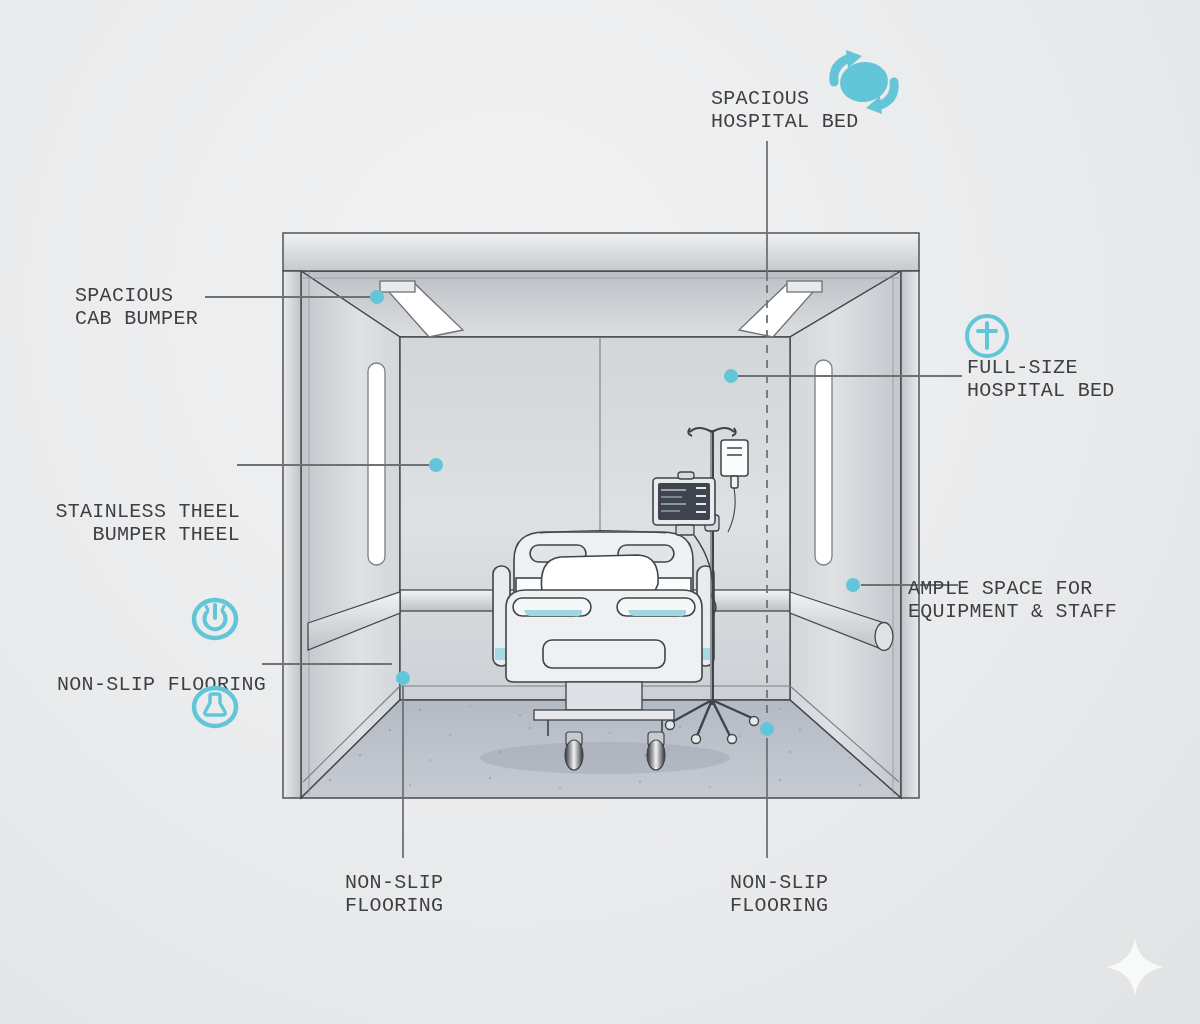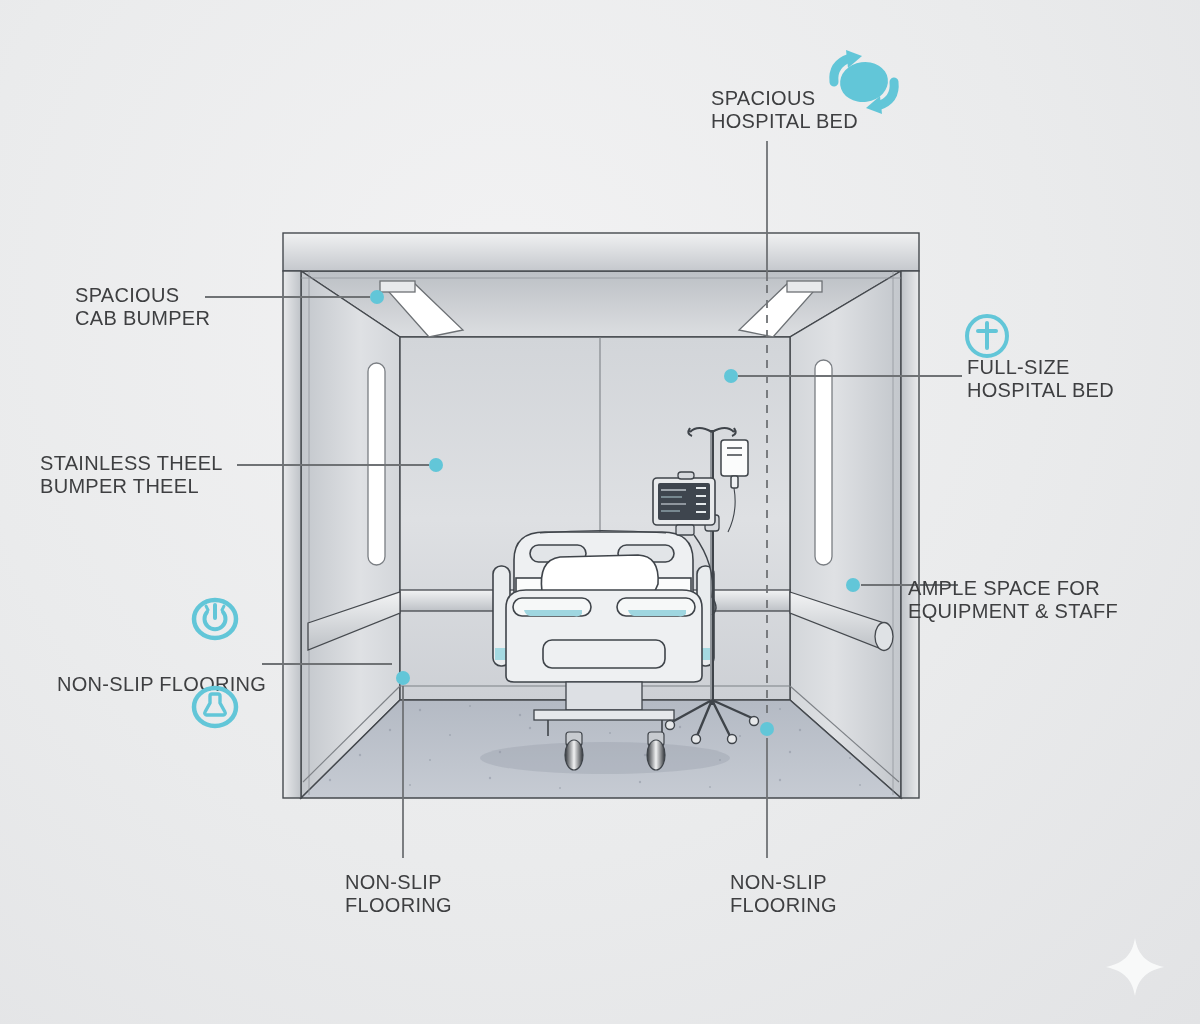--- a/index.html
+++ b/index.html
@@ -1,28 +1,28 @@
 <!DOCTYPE html>
 <html style="--accent: #62c6d8; --text: #3e3f41;"><head>
 <meta charset="utf-8">
 <style>
   html,body{margin:0;padding:0;}
   body{
     width:1200px;height:1024px;overflow:hidden;
     font-family:"Liberation Sans", sans-serif;
     background:radial-gradient(ellipse at 42% 30%, #f2f2f3 0%, #eaebec 55%, #e2e3e5 100%);
   }
-  .stage{position:relative;width:1200px;height:1024px;}
+  .stage{position:relative;width:1200px;height:1024px;font-family:Liberation Mono, monospace;}
   .stage > svg.scene{position:absolute;left:0;top:0;}
   .callout{
     position:absolute;color:var(--text,#3e3f41);
     font-size:20px;line-height:23px;font-weight:500;letter-spacing:.3px;
     white-space:nowrap;
   }
-  .callout.center{text-align:left;}
+  .callout.center{text-align:right;margin-top:48px;}
   .icn{position:absolute;}
   .icn svg{display:block;}
 </style>
 </head>
 <body>
 
 <div class="stage">
 
   <svg class="scene" width="1200" height="1024" viewBox="0 0 1200 1024">
     <defs>

